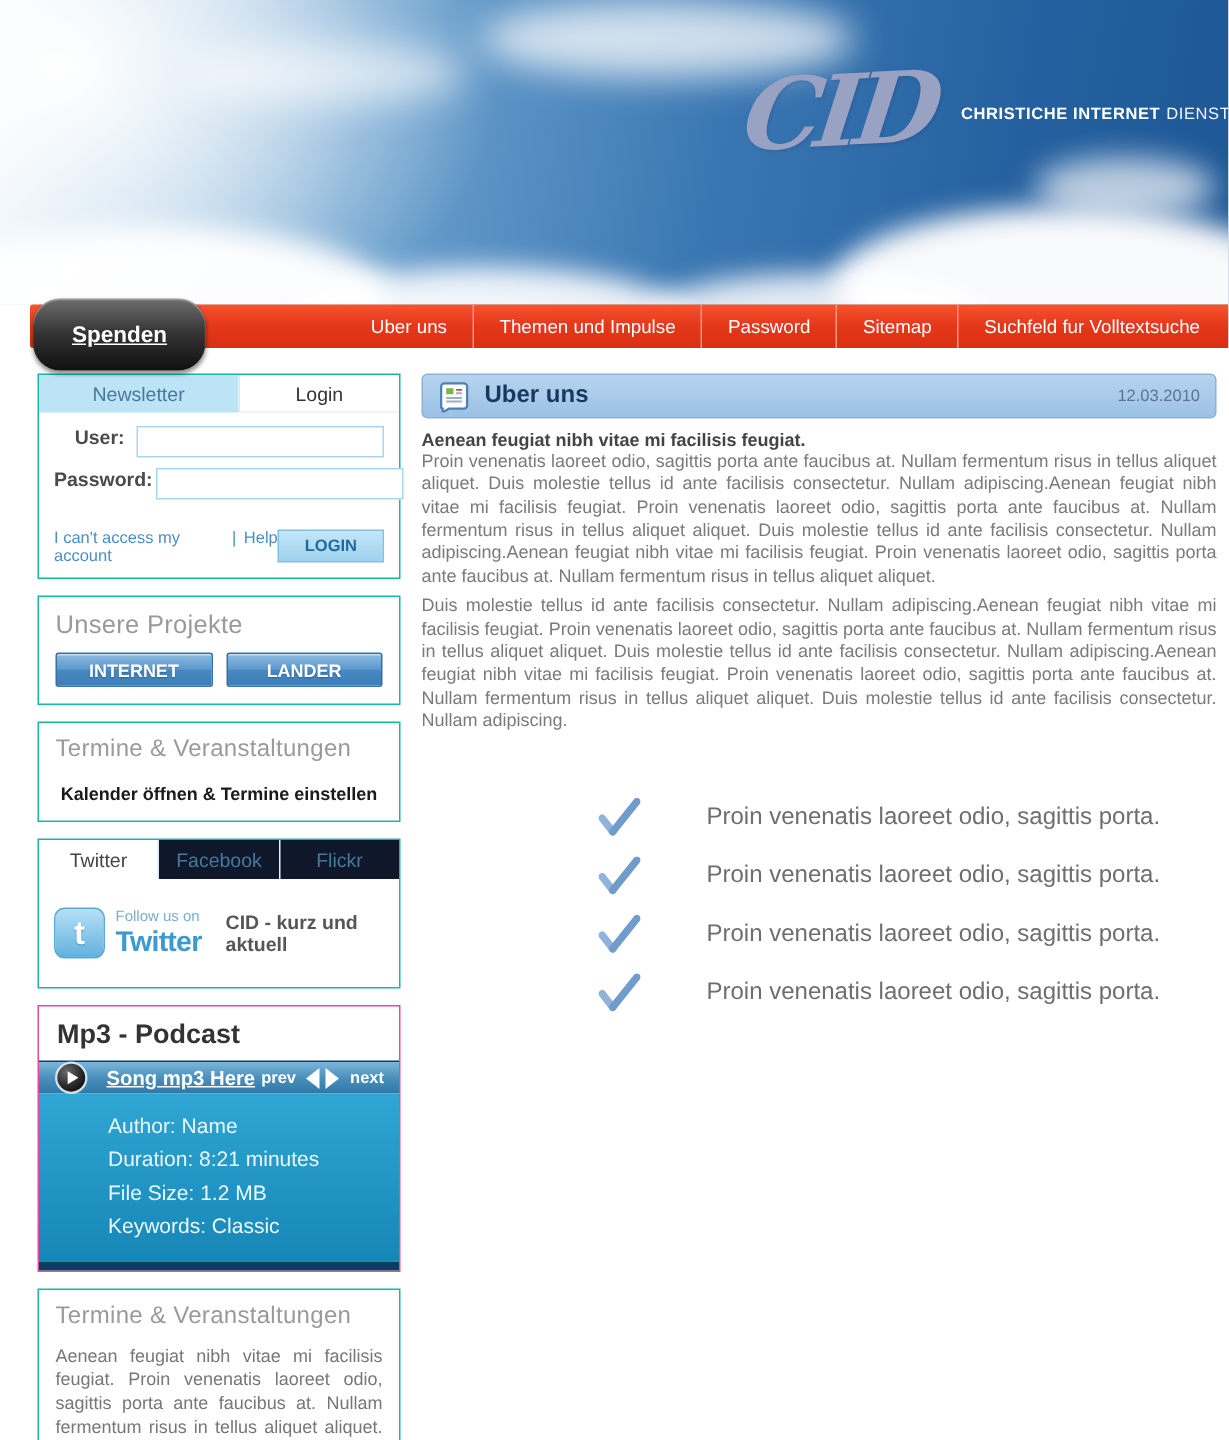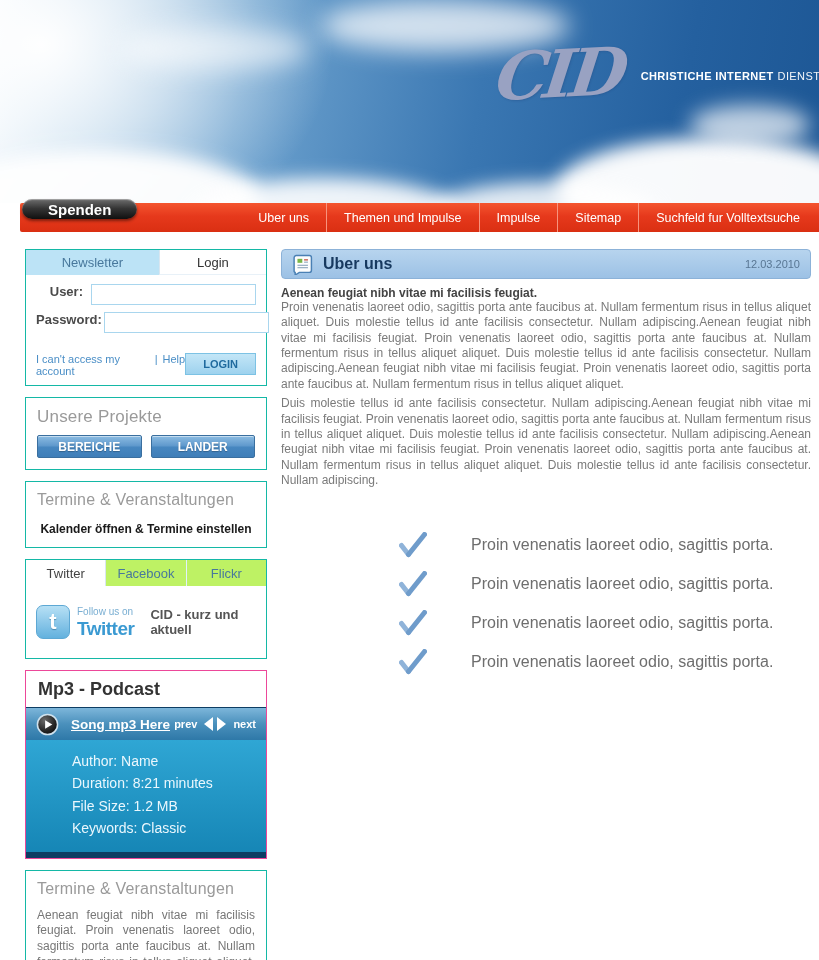--- a/index.html
+++ b/index.html
@@ -35,25 +35,25 @@
   .tagline .tl-bold { font-weight:bold; }
   .tagline .tl-rest { margin-left:4px; font-weight:normal; opacity:.95; }
 
   
   .navbar {
     position:relative; margin-left:20px; width:799px; height:29px;
     background:linear-gradient(180deg,#f4552f 0%,#e6391c 45%,#da2f12 100%);
     border-radius:2px 0 0 2px;
   }
   .spenden {
-    position:absolute; left:2px; top:-4px; height:20px; padding:0 26px;
+    position:absolute; left:2px; top:-4px; height:48px; padding:0 26px;
     border:none; border-radius:18px; cursor:pointer;
     background:linear-gradient(180deg,#6e6e6e 0%,#343434 48%,#101010 100%);
     box-shadow:0 2px 3px rgba(0,0,0,.45), inset 0 1px 1px rgba(255,255,255,.4);
-    color:#fff; font-size:15px; font-weight:bold; font-family:"Liberation Sans", sans-serif;
+    color:#fff; font-size:15px; font-weight:bold; font-family:"Liberation Sans", sans-serif;text-decoration:underline;
   }
   .nav-links { position:absolute; right:2px; top:0; height:100%; display:flex; align-items:stretch; }
   .nav-links a { display:flex; align-items:center; padding:0 17px; color:#fff; font-size:12.5px; text-decoration:none; cursor:pointer; }
   .nav-links a + a { border-left:1px solid #f7937d; }
 
   
   .content { display:flex; padding:17px 8px 0 25px; gap:14px; align-items:flex-start; }
   .sidebar { width:242px; flex:0 0 242px; }
   .main { flex:1; }
 
@@ -88,40 +88,40 @@
     color:#fff; font-weight:bold; font-size:12px; text-shadow:0 1px 1px rgba(0,0,0,.25);
     font-family:"Liberation Sans", sans-serif;
   }
   .termine .side-title { font-size:16px; }
   .kalender-link { display:block; margin-top:13px; font-size:12px; font-weight:bold; color:#1a1a1a; text-decoration:none; cursor:pointer;text-align:center; }
 
   
   .social-tabs .tab { flex:1; font-size:13px; }
   .social-tabs { height:26px; }
   .social-tabs .active { background:#fff; color:#444; border-right:1px solid #d9e6f0; }
-  .social-tabs .inactive { background:#bef264; color:#48789c; }
+  .social-tabs .inactive { background:#0f172a; color:#48789c; }
   .social-tabs .inactive + .inactive { border-left:1px solid #e2f2fb; }
   .social-body { display:flex; align-items:center; padding:19px 10px; }
   .tw-badge { display:flex; align-items:center; }
   .tw-icon {
     width:34px; height:34px; border-radius:7px; border:1px solid #5da8d4;
     background:linear-gradient(180deg,#b7e0f5,#63b1de);
     display:flex; align-items:center; justify-content:center;
     color:#fff; font-weight:bold; font-size:22px; text-shadow:0 1px 1px rgba(0,60,100,.4);
   }
   .tw-words { margin-left:7px; line-height:1; }
   .tw-small { font-size:10px; color:#79aed2; margin-bottom:2px; }
   .tw-big { font-size:19px; font-weight:bold; color:#3b9ad2; letter-spacing:-.5px; }
   .tw-caption { margin-left:16px; font-size:13px; font-weight:bold; color:#555; }
 
   
   .podcast { border:1px solid #ec4899; }
   .podcast-title { padding:8px 12px 7px 12px; font-size:18px; font-weight:bold; color:#333; }
   .player-bar {
-    height:33px; display:flex; align-items:center; padding:0 10px;
+    height:22px; display:flex; align-items:center; padding:0 10px;
     background:linear-gradient(180deg,#7db6da 0%,#4a90bc 50%,#2e78a8 100%);
     border-top:1px solid #0d3d63;
   }
   .play-btn { width:23px; height:23px; cursor:pointer; flex:0 0 23px; }
   .song-link { margin-left:12px; color:#fff; font-weight:bold; font-size:13.5px; text-decoration:underline; cursor:pointer; }
   .player-nav { margin-left:auto; display:flex; align-items:center; color:#fff; font-size:11px; font-weight:bold; }
   .tri { width:0; height:0; cursor:pointer; }
   .tri-left  { border-right:9px solid #fff; border-top:7px solid transparent; border-bottom:7px solid transparent; margin:0 2px 0 7px; }
   .tri-right { border-left:9px solid #fff; border-top:7px solid transparent; border-bottom:7px solid transparent; margin:0 7px 0 2px; }
   .player-info {
@@ -168,21 +168,21 @@
         <span class="tl-bold">CHRISTICHE INTERNET</span><span class="tl-rest">DIENST GMB</span>
       </div>
     </div>
   </header>
 
   <nav class="navbar">
     <button class="spenden">Spenden</button>
     <div class="nav-links">
       <a>Uber uns</a>
       <a>Themen und Impulse</a>
-      <a>Impulse</a>
+      <a>Password</a>
       <a>Sitemap</a>
       <a>Suchfeld fur Volltextsuche</a>
     </div>
   </nav>
 
   <div class="content">
 
     <aside class="sidebar">
 
       <div class="box">
@@ -204,21 +204,21 @@
             <span class="sep">|</span>
             <a class="lnk">Help</a>
             <button class="login-btn">LOGIN</button>
           </div>
         </div>
       </div>
 
       <div class="box pad">
         <div class="side-title">Unsere Projekte</div>
         <div class="proj-btns">
-          <button class="proj-btn">BEREICHE</button>
+          <button class="proj-btn">INTERNET</button>
           <button class="proj-btn">LANDER</button>
         </div>
       </div>
 
       <div class="box pad termine">
         <div class="side-title">Termine &amp; Veranstaltungen</div>
         <a class="kalender-link">Kalender öffnen &amp; Termine einstellen</a>
       </div>
 
       <div class="box">

